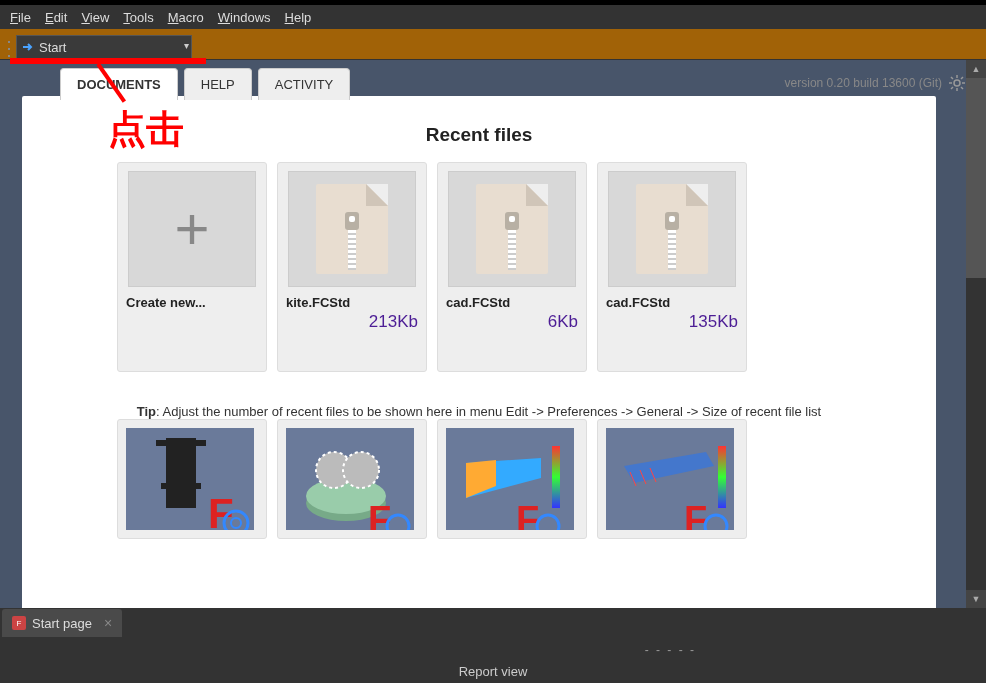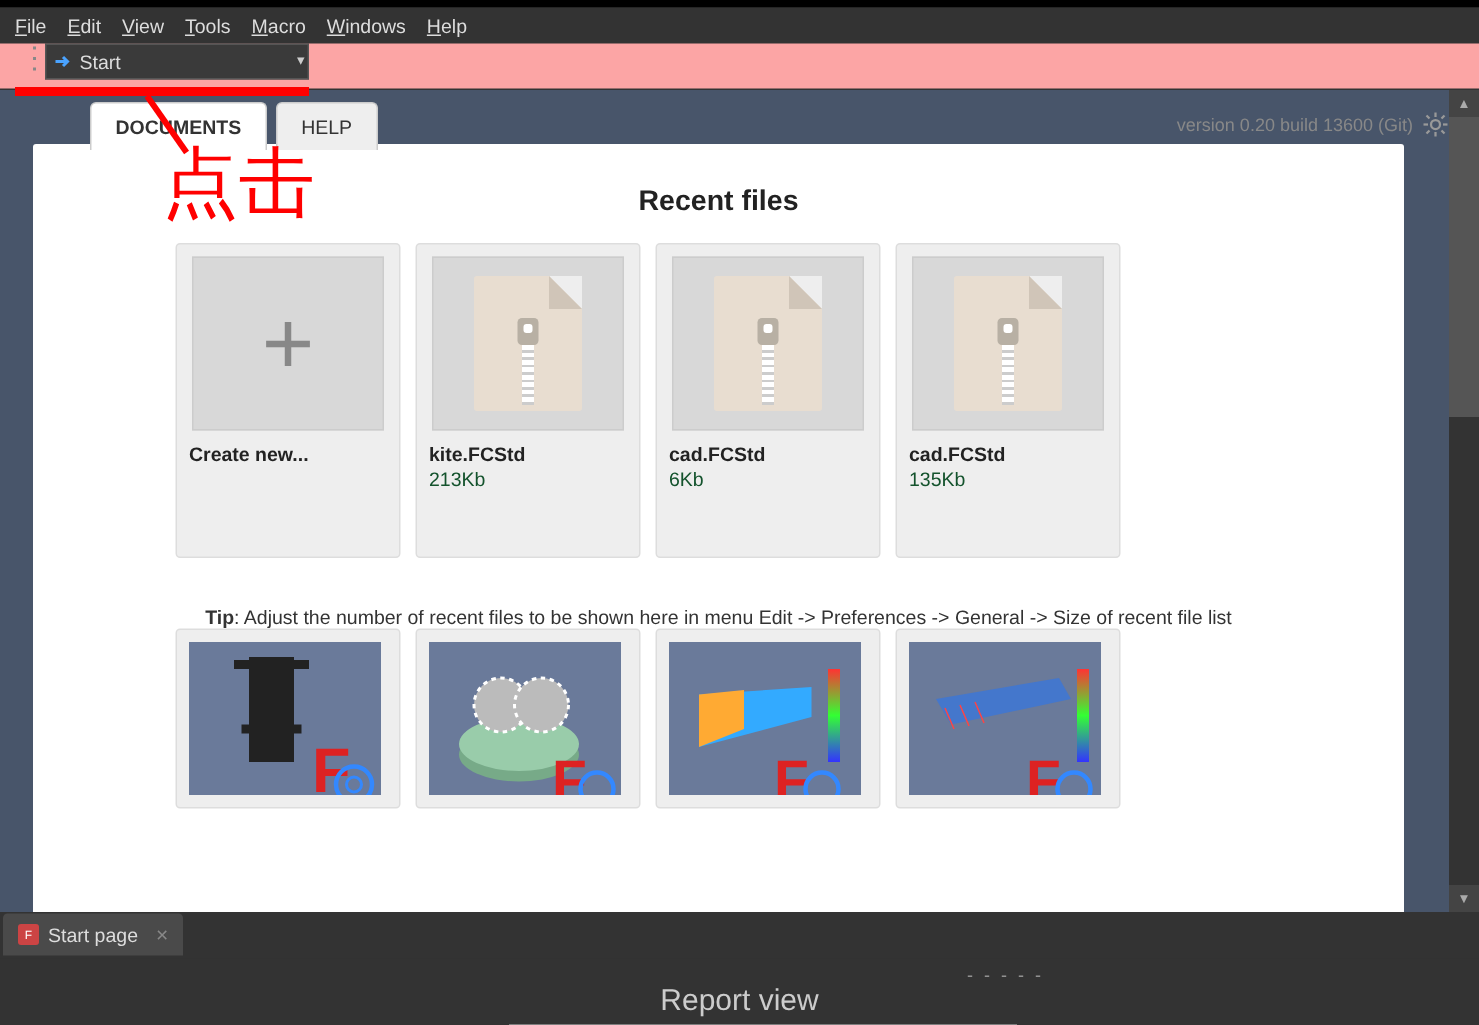--- a/index.html
+++ b/index.html
@@ -3,30 +3,30 @@
 <meta charset="utf-8">
 <style>
 * { margin:0; padding:0; box-sizing:border-box; font-family:sans-serif; }
 body { width:986px; height:683px; background:#333; overflow:hidden; position:relative; }
 
 .titlebar { height:5px; background:#000; }
 .menubar { height:24px; background:#333; display:flex; align-items:center; padding-left:10px; gap:14px; color:#ddd; font-size:13px; }
 .menubar span { cursor:default; }
 .menubar span u { text-decoration:underline; }
 
-.toolbar { height:30px; background:#fca5a5; display:flex; align-items:flex-start; padding-left:20px; position:relative; }
+.toolbar { height:30px; background:#a16207; display:flex; align-items:flex-end; padding-left:6px; position:relative; }
 .grip { width:6px; height:20px; display:flex; flex-direction:column; justify-content:space-around; margin-right:4px; }
 .grip i { display:block; width:2px; height:2px; background:#888; margin:0 auto; }
 .wb-select { width:176px; height:24px; background:#3a3a3a; border:1px solid #555; display:flex; align-items:center; padding:0 4px; color:#ddd; font-size:13px; position:relative; }
 .wb-arrow { width:14px; height:14px; }
 .wb-dd { position:absolute; right:2px; top:4px; color:#ccc; font-size:10px; }
 
 .redbar { position:absolute; left:10px; top:58px; width:196px; height:6px; background:#f00; z-index:50; }
 .redline { position:absolute; left:98px; top:62px; width:46px; height:4px; background:#f00; transform:rotate(55deg); transform-origin:left; z-index:50; }
-.redtext { position:absolute; left:108px; top:88px; color:#f00; font-size:51px; font-weight:normal; font-family:"SimSun","STSong",serif; z-index:50; }
+.redtext { position:absolute; left:108px; top:104px; color:#f00; font-size:38px; font-weight:bold; font-family:"SimSun","STSong",serif; z-index:50; }
 
 .content { position:absolute; left:0; top:60px; width:986px; height:548px; background:#48556a; }
 .scrollbar { position:absolute; right:0; top:0; width:20px; height:100%; background:#333; }
 .sb-btn { width:20px; height:18px; background:#444; display:flex; align-items:center; justify-content:center; color:#aaa; font-size:9px; }
 .sb-btn.bot { position:absolute; bottom:0; }
 .sb-thumb { position:absolute; top:18px; width:20px; height:200px; background:#555; }
 
 .page { position:absolute; left:22px; top:36px; width:914px; height:512px; background:#fff; border-radius:2px 2px 0 0; overflow:hidden; }
 .tabs { position:absolute; left:60px; top:8px; display:flex; gap:6px; z-index:10; }
 .tab { padding:8px 16px; background:#eee; border:1px solid #ccc; border-bottom:none; border-radius:4px 4px 0 0; font-size:13px; color:#333; }
@@ -34,34 +34,34 @@
 .version { position:absolute; right:44px; top:16px; font-size:12px; color:#888; z-index:10; }
 .gear { position:absolute; right:20px; top:14px; width:18px; height:18px; z-index:10; }
 
 .pageinner { padding:20px 95px; }
 h2 { text-align:center; font-size:19px; margin:8px 0 16px; color:#222; }
 .cards { display:flex; gap:10px; }
 .card { width:150px; height:210px; background:#eee; border:1px solid #ddd; border-radius:3px; padding:8px; display:flex; flex-direction:column; }
 .thumb { width:128px; height:116px; background:#d8d8d8; border:1px solid #ccc; margin:0 auto 8px; display:flex; align-items:center; justify-content:center; position:relative; overflow:hidden; }
 .plus { font-size:60px; color:#888; font-weight:300; line-height:1; }
 .fname { font-size:13px; font-weight:bold; color:#222; margin-bottom:2px; }
-.fsize { font-size:13px; color:#14532d; }
+.fsize { font-size:17px; color:#4c1d95;text-align:right; }
 .tip { text-align:center; font-size:13px; color:#333; margin-top:32px; }
 .tip b { font-weight:bold; }
 
 .exthumb { width:128px; height:110px; background:#5a6a8a; position:relative; overflow:hidden; }
 
 .docktabs { position:absolute; left:0; top:608px; height:30px; display:flex; align-items:center; }
 .docktab { display:flex; align-items:center; gap:6px; background:#4a4a4a; height:28px; padding:0 10px; border-radius:3px 3px 0 0; margin-left:2px; color:#ddd; font-size:13px; }
 .docktab .ico { width:14px; height:14px; background:#c44; border-radius:2px; display:flex; align-items:center; justify-content:center; font-size:8px; color:#fff; }
 .docktab .x { color:#888; margin-left:6px; font-size:14px; }
 
 .bottompanel { position:absolute; left:0; top:639px; width:986px; height:44px; background:#333; }
 .dashes { position:absolute; right:290px; top:4px; color:#999; font-size:12px; letter-spacing:2px; }
-.report { position:absolute; left:0; bottom:0; width:100%; text-align:center; color:#ccc; font-size:20px; padding:4px 0; }
+.report { position:absolute; left:0; bottom:0; width:100%; text-align:center; color:#ccc; font-size:13px; padding:4px 0; }
 
 
 .zipfile { width:72px; height:90px; position:relative; }
 .zippage { position:absolute; inset:0; background:#e8ddd0; border-radius:2px; }
 .zipfold { position:absolute; right:0; top:0; width:22px; height:22px; background:#d0c5b8; clip-path:polygon(0 0,100% 100%,0 100%); }
 .zipfold2 { position:absolute; right:0; top:0; width:22px; height:22px; background:#eee; clip-path:polygon(0 0,100% 100%,100% 0); }
 .zipper { position:absolute; left:50%; top:28px; transform:translateX(-50%); width:14px; height:58px; }
 .ziphead { width:14px; height:18px; background:#b8b0a4; border-radius:3px; position:relative; }
 .ziphead::after { content:""; position:absolute; left:4px; top:4px; width:6px; height:6px; background:#fff; border-radius:2px; }
 .zipteeth { position:absolute; top:18px; left:3px; width:8px; height:40px; background:repeating-linear-gradient(#fff 0 3px,#ccc 3px 5px); }
@@ -98,20 +98,21 @@
 
 <div class="redbar"></div>
 <div class="redline"></div>
 <div class="redtext">点击</div>
 
 <div class="content">
 
   <div class="tabs">
     <div class="tab active">DOCUMENTS</div>
     <div class="tab">HELP</div>
+    <div class="tab">ACTIVITY</div>
   </div>
   <div class="version">version 0.20 build 13600 (Git)</div>
   <svg class="gear" viewBox="0 0 18 18">
       <circle cx="9" cy="9" r="3" fill="none" stroke="#999" stroke-width="1.5"></circle>
       <g stroke="#999" stroke-width="1.5">
         <line x1="9" y1="1" x2="9" y2="4"></line>
         <line x1="9" y1="14" x2="9" y2="17"></line>
         <line x1="1" y1="9" x2="4" y2="9"></line>
         <line x1="14" y1="9" x2="17" y2="9"></line>
         <line x1="3" y1="3" x2="5" y2="5"></line>

